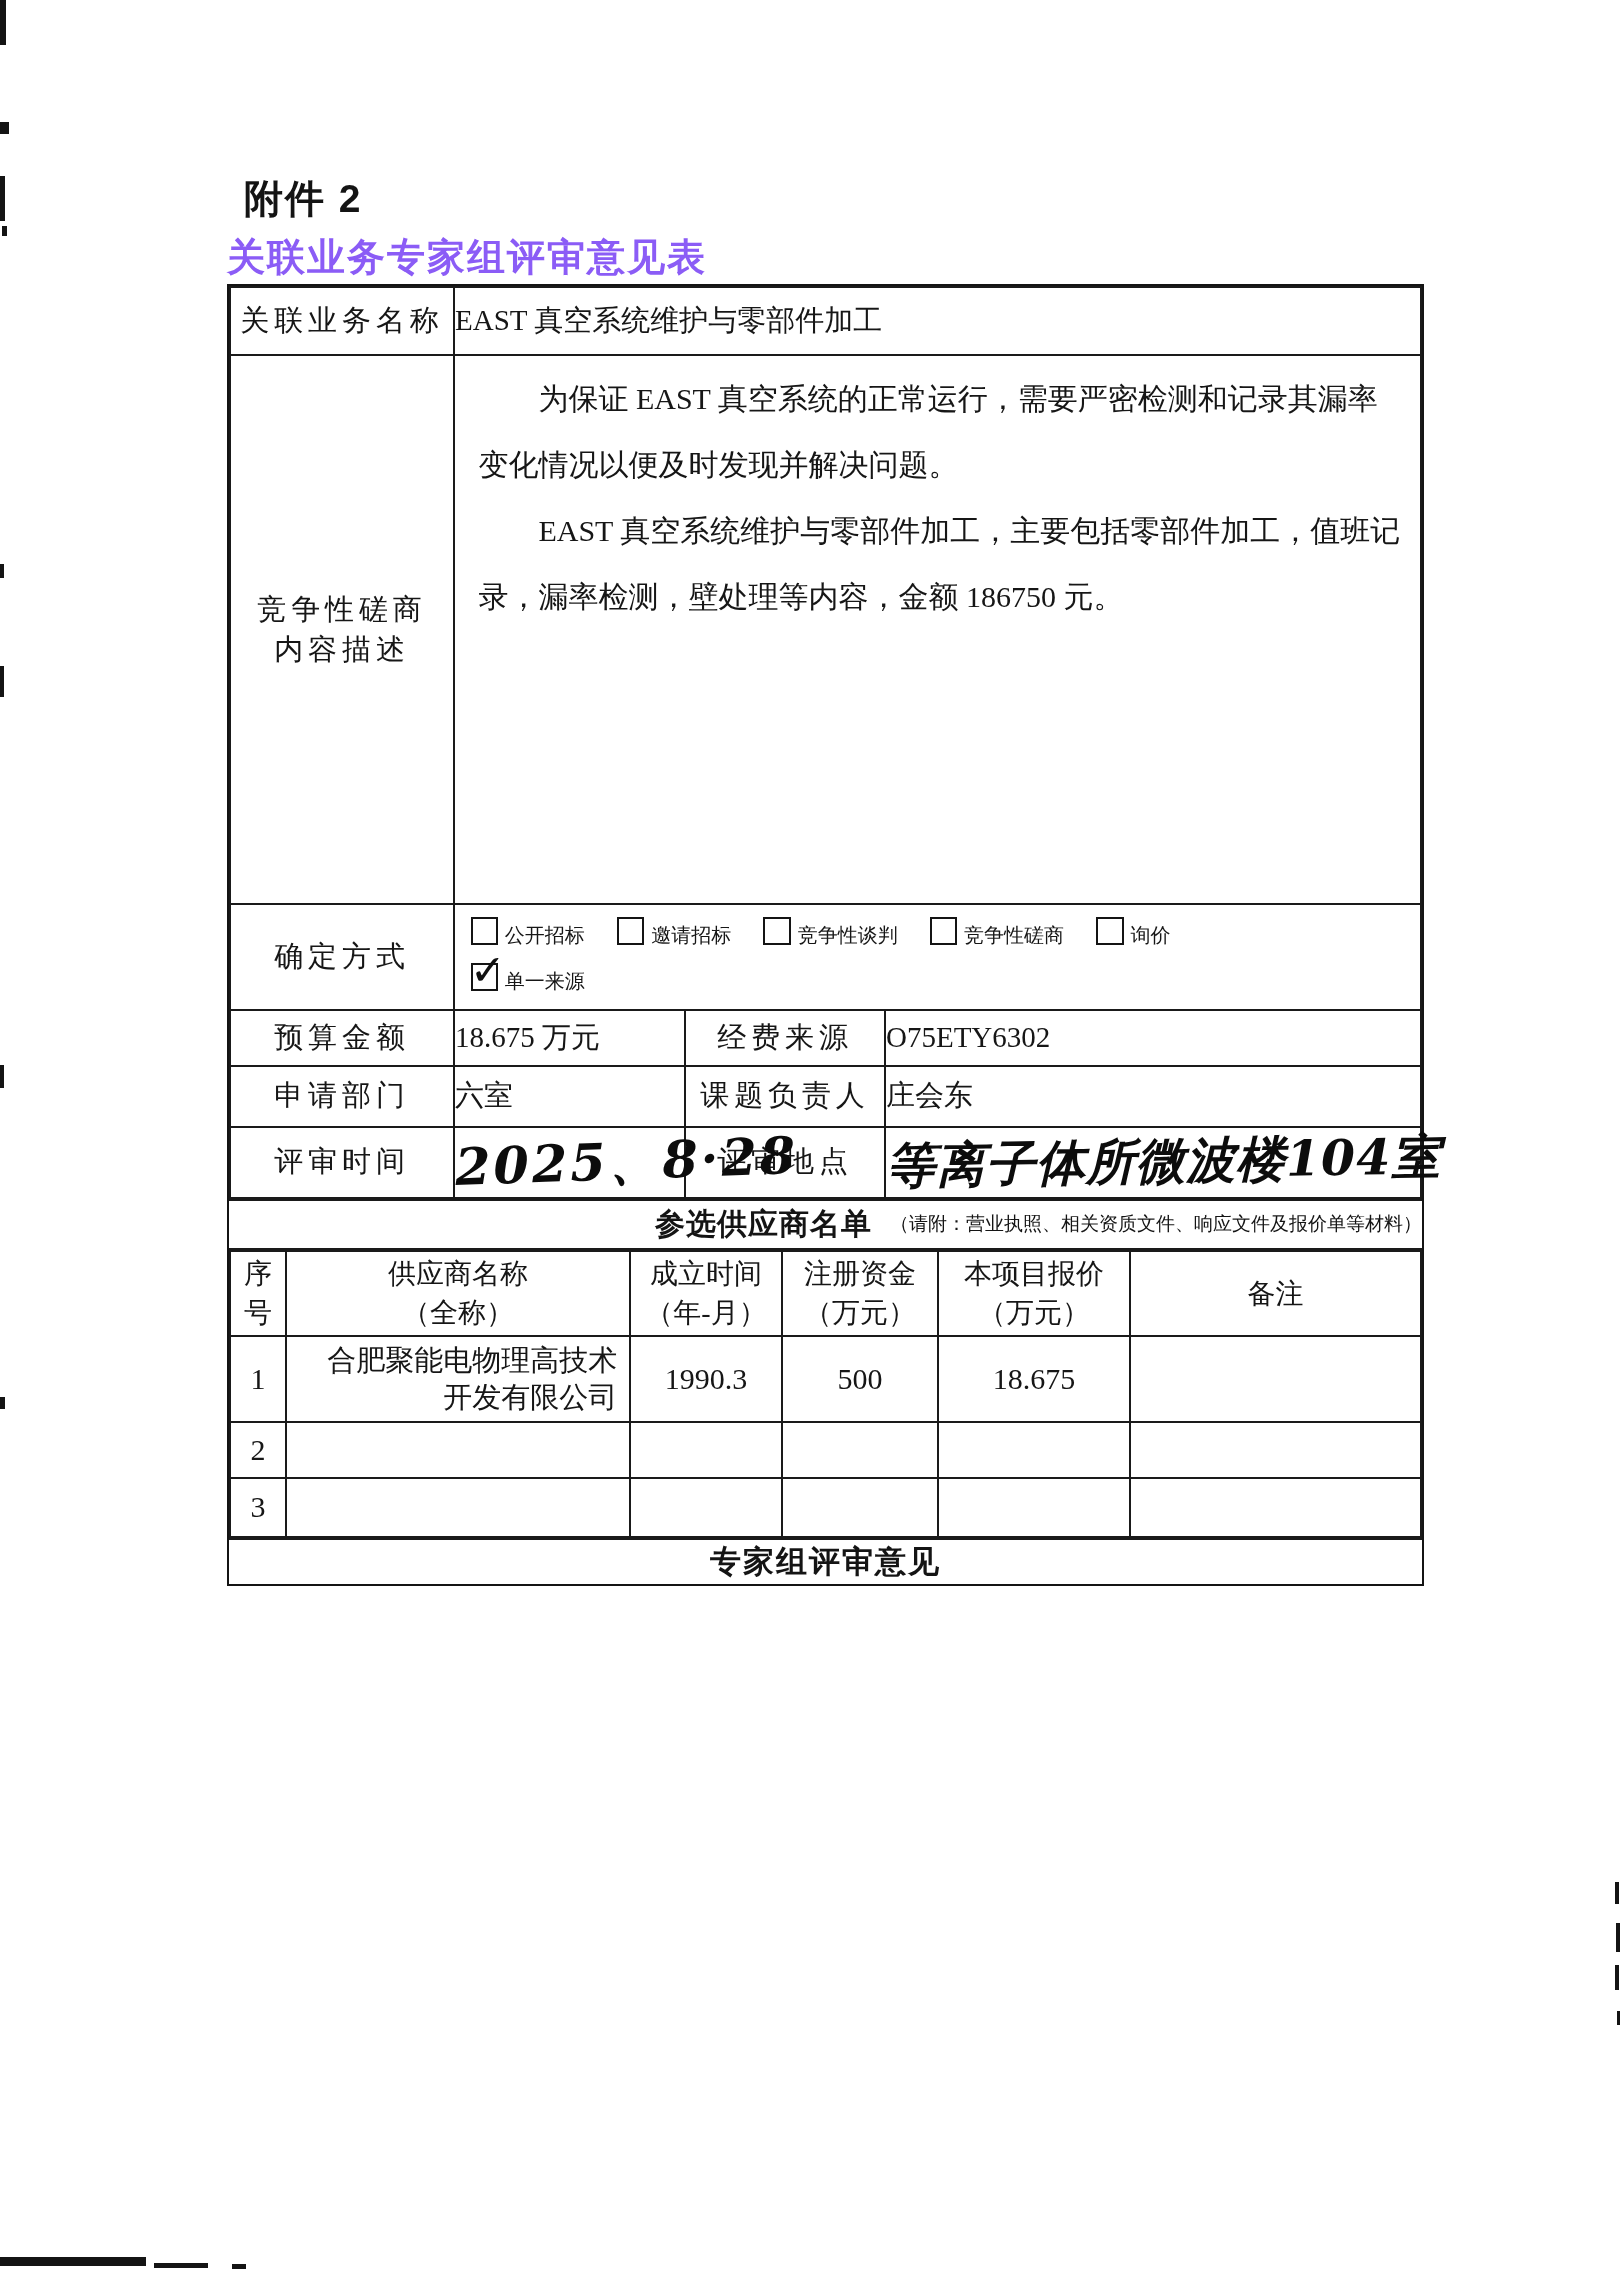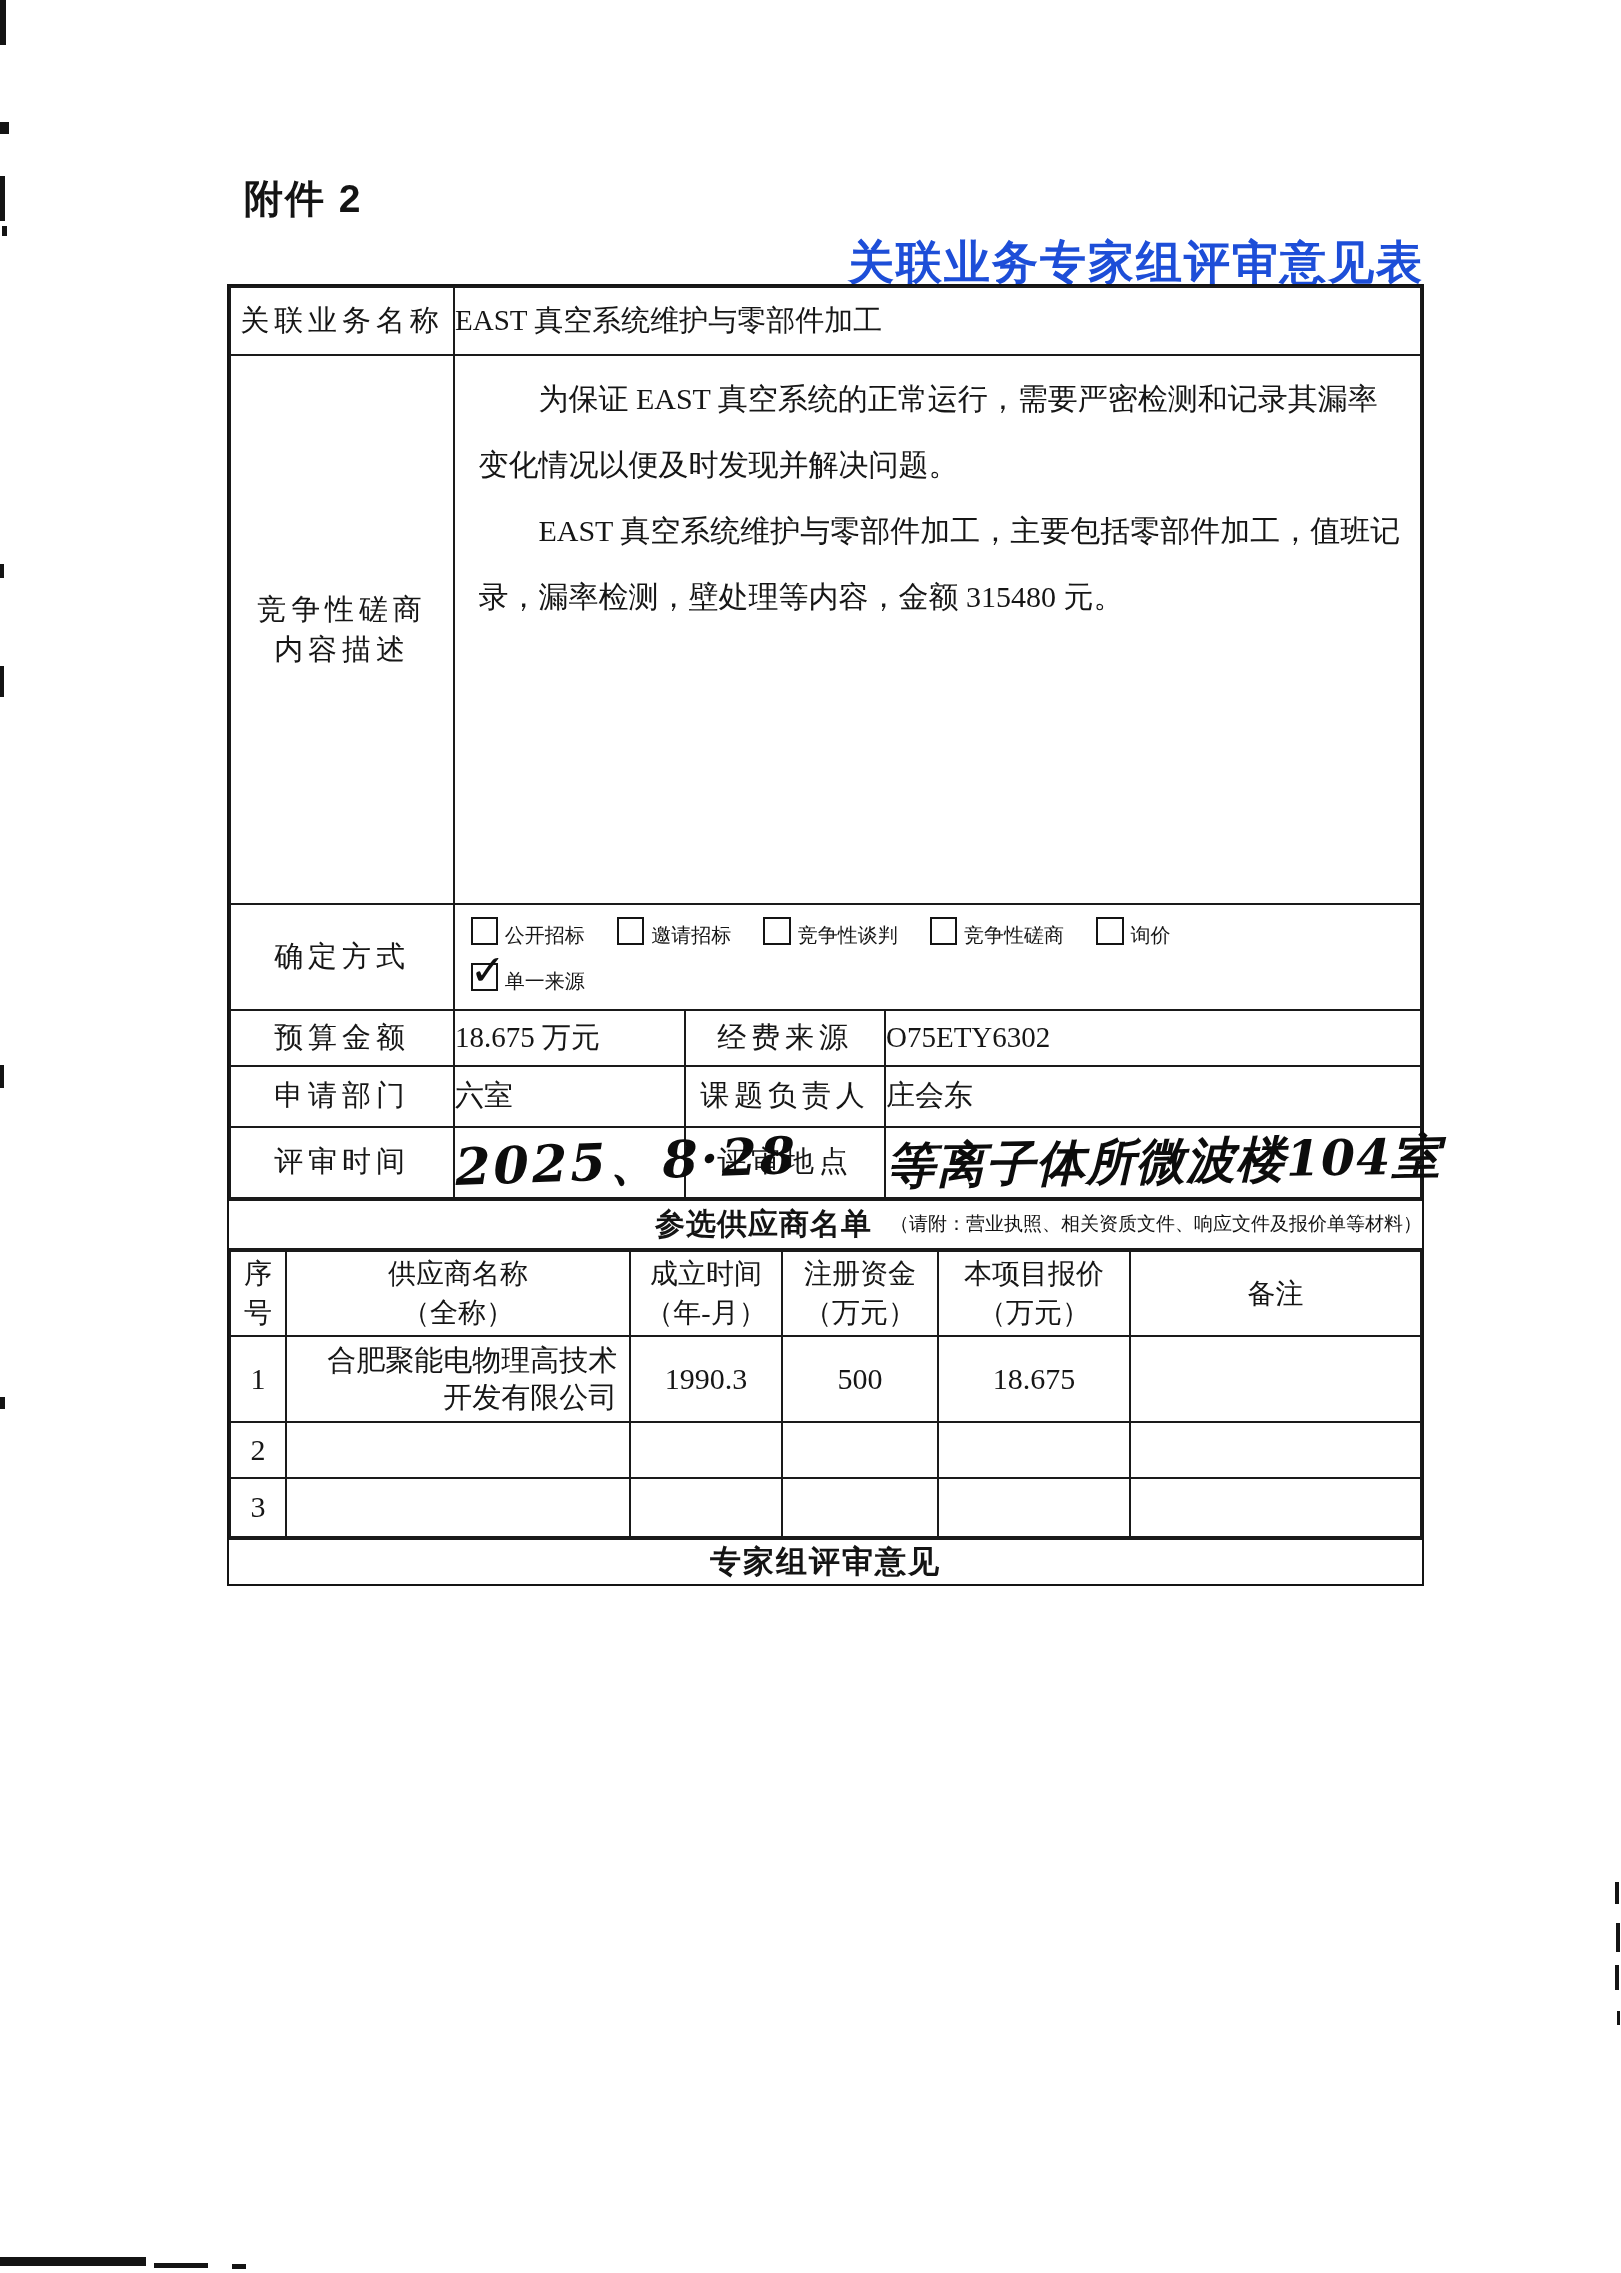--- a/index.html
+++ b/index.html
@@ -12,24 +12,24 @@
     overflow:hidden;
     padding-left:36px;
   }
   .attachment {
     position:absolute; left:244px; top:172px;
     font-family:"Liberation Sans","DejaVu Sans",sans-serif;
     font-weight:600; font-size:39px; letter-spacing:2px;
   }
   .doc-title {
     position:absolute; left:227px; top:232px; width:1197px;
-    text-align:right;
-    font-family:"Liberation Sans","DejaVu Sans",sans-serif;
-    font-weight:bold; font-size:46px; letter-spacing:2px;
-    color:#1d4ed8;
+    text-align:left;
+    font-family:"Liberation Sans","DejaVu Sans",sans-serif;
+    font-weight:bold; font-size:38px; letter-spacing:2px;
+    color:#8b5cf6;
   }
   .form-wrap {
     position:absolute; left:227px; top:284px; width:1197px;
     border:2.9px solid #141414; box-sizing:border-box;
     background:#fff;
   }
   table { border-collapse:collapse; table-layout:fixed; width:100%; }
   td {
     border:2px solid #1a1a1a;
     padding:0; font-size:29px; color:#161616;
@@ -115,21 +115,21 @@
           <td class="lbl">关联业务名称</td>
           <td class="ctr" colspan="3">EAST 真空系统维护与零部件加工</td>
         </tr>
         <tr class="tr-a2">
           <td class="lbl">
             <div>竞争性磋商</div>
             <div>内容描述</div>
           </td>
           <td class="desc-cell" colspan="3">
             <p>为保证 EAST 真空系统的正常运行，需要严密检测和记录其漏率变化情况以便及时发现并解决问题。</p>
-            <p>EAST 真空系统维护与零部件加工，主要包括零部件加工，值班记录，漏率检测，壁处理等内容，金额 315480 元。</p>
+            <p>EAST 真空系统维护与零部件加工，主要包括零部件加工，值班记录，漏率检测，壁处理等内容，金额 186750 元。</p>
           </td>
         </tr>
         <tr class="tr-a3">
           <td class="lbl">确定方式</td>
           <td class="methods-cell" colspan="3">
             <div class="opt-line">
               <span class="opt"><span class="cbx"></span><span>公开招标</span></span>
               <span class="opt"><span class="cbx"></span><span>邀请招标</span></span>
               <span class="opt"><span class="cbx"></span><span>竞争性谈判</span></span>
               <span class="opt"><span class="cbx"></span><span>竞争性磋商</span></span>

